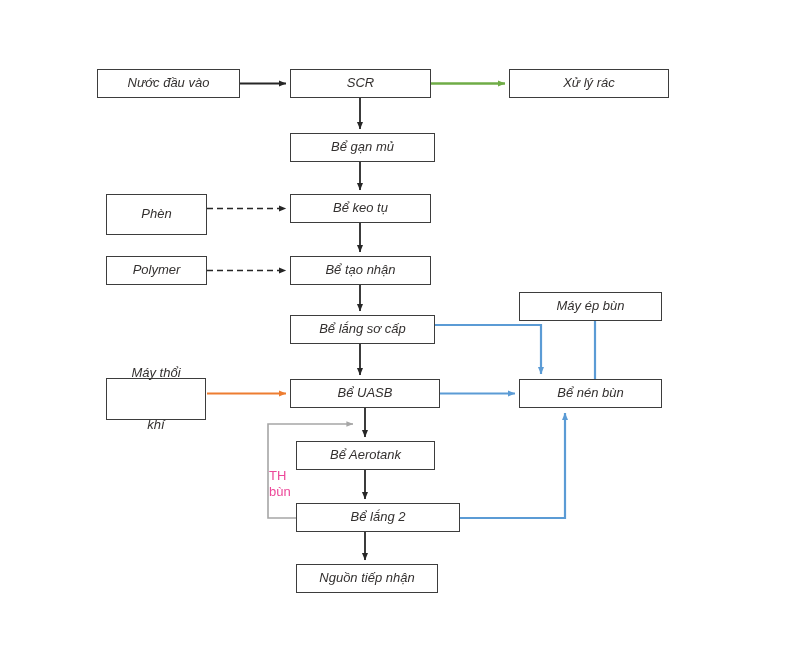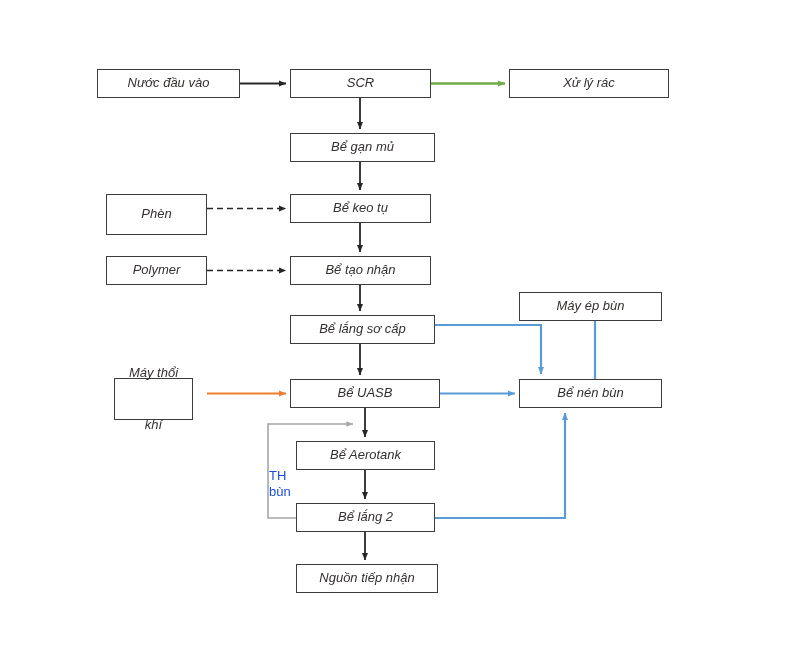--- a/index.html
+++ b/index.html
@@ -30,21 +30,21 @@
     z-index: 3;
     font-style: italic;
   }
   .node.two-line {
     flex-direction: column;
     line-height: 1.25;
   }
   .edge-label {
     position: absolute;
     font-size: 13px;
-    color: #1d4ed8;
+    color: #ec4899;
     line-height: 1.25;
     text-align: left;
     z-index: 4;
   }
   svg.wires {
     position: absolute;
     left: 0;
     top: 0;
     width: 800px;
     height: 662px;
@@ -145,38 +145,38 @@
   </div>
 
   <div class="node" style="left:519px; top:272px; width:143px; height:29px;margin-top:20px;">
     <span>Máy ép bùn</span>
   </div>
 
   <div class="node" style="left:290px; top:315px; width:145px; height:29px;">
     <span>Bể lắng sơ cấp</span>
   </div>
 
-  <div class="node two-line" style="left:114px; top:378px; width:79px; height:42px;gap:36px;">
+  <div class="node two-line" style="left:106px; top:378px; width:100px; height:42px;gap:36px;">
     <span>Máy thổi</span>
     <span>khí</span>
   </div>
 
   <div class="node" style="left:290px; top:379px; width:150px; height:29px;justify-content:center;">
     <span>Bể UASB</span>
   </div>
 
   <div class="node" style="left:519px; top:379px; width:143px; height:29px;">
     <span>Bể nén bùn</span>
   </div>
 
   <div class="node" style="left:296px; top:441px; width:139px; height:29px;">
     <span>Bể Aerotank</span>
   </div>
 
-  <div class="node" style="left:296px; top:503px; width:139px; height:29px;justify-content:center;">
+  <div class="node" style="left:296px; top:503px; width:164px; height:29px;justify-content:center;">
     <span>Bể lắng 2</span>
   </div>
 
   <div class="node" style="left:296px; top:564px; width:142px; height:29px;">
     <span>Nguồn tiếp nhận</span>
   </div>
 
   <div class="edge-label" style="left:269px; top:468px;">
     <div>TH</div>
     <div>bùn</div>

